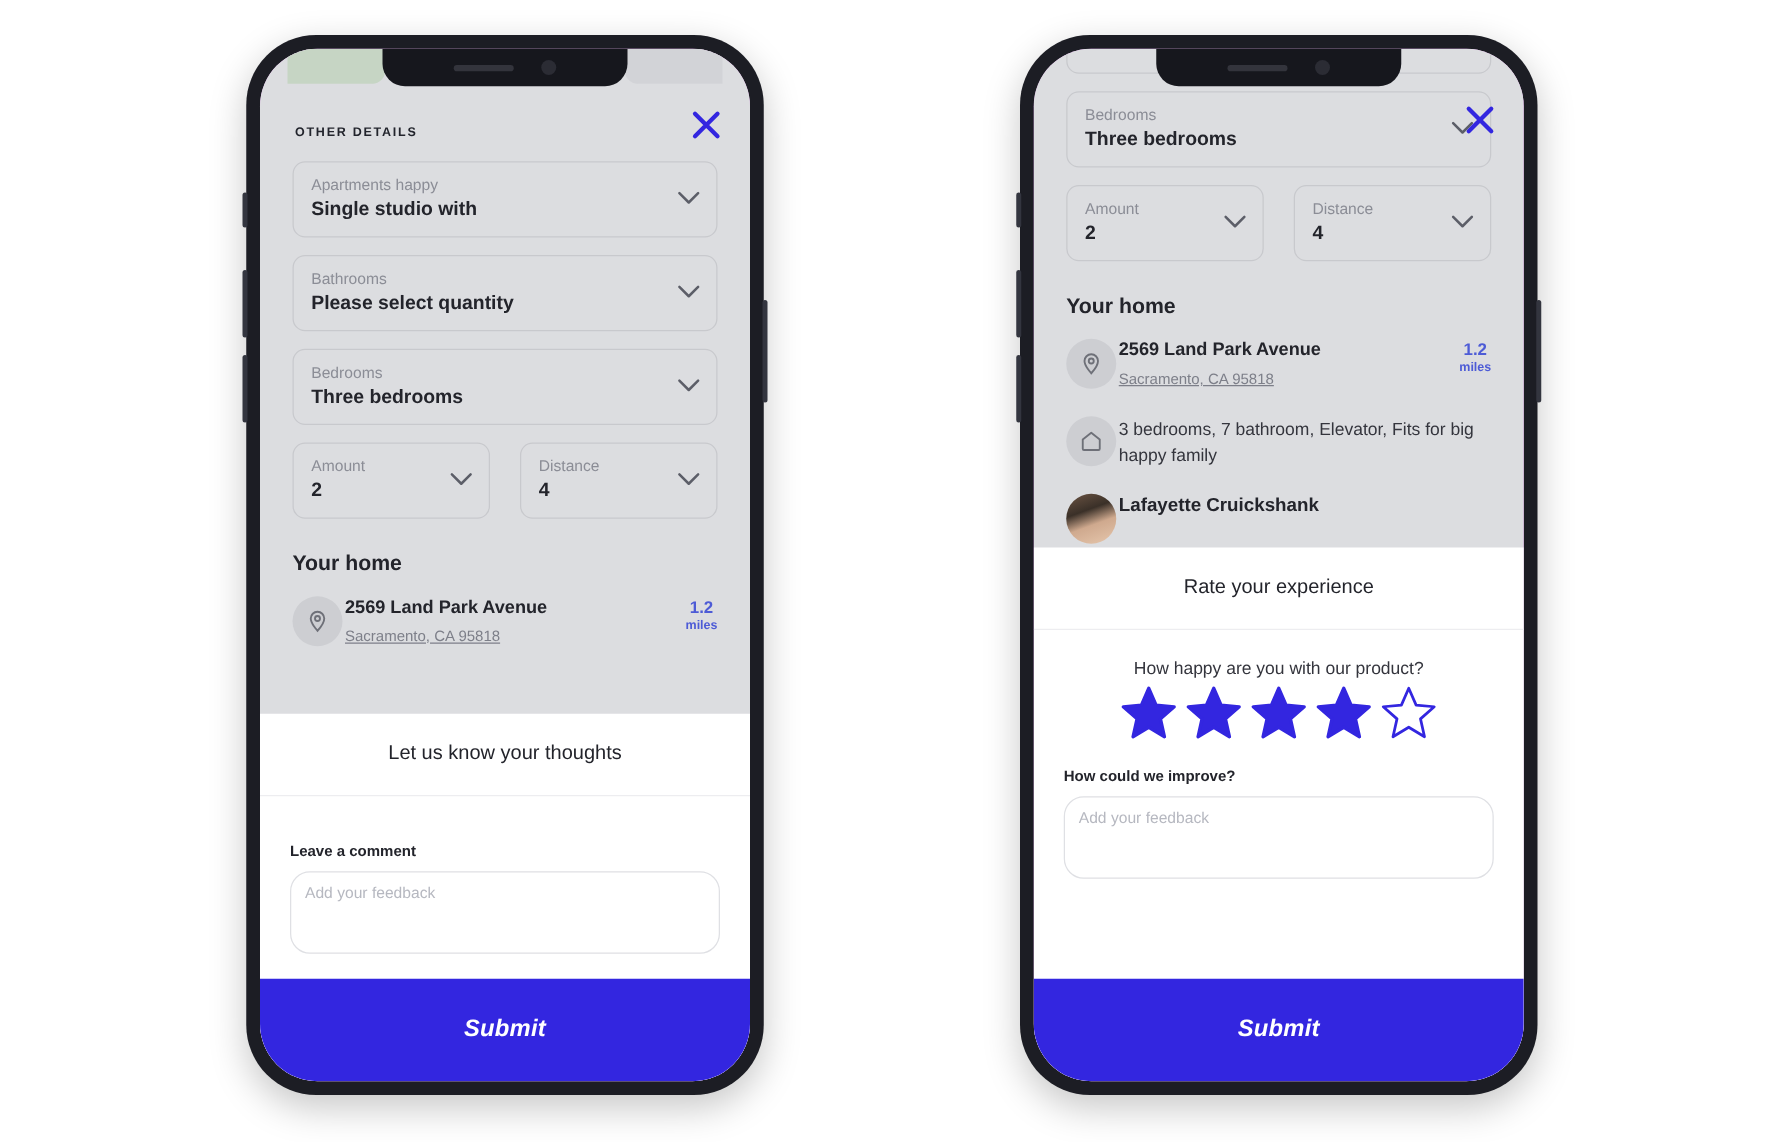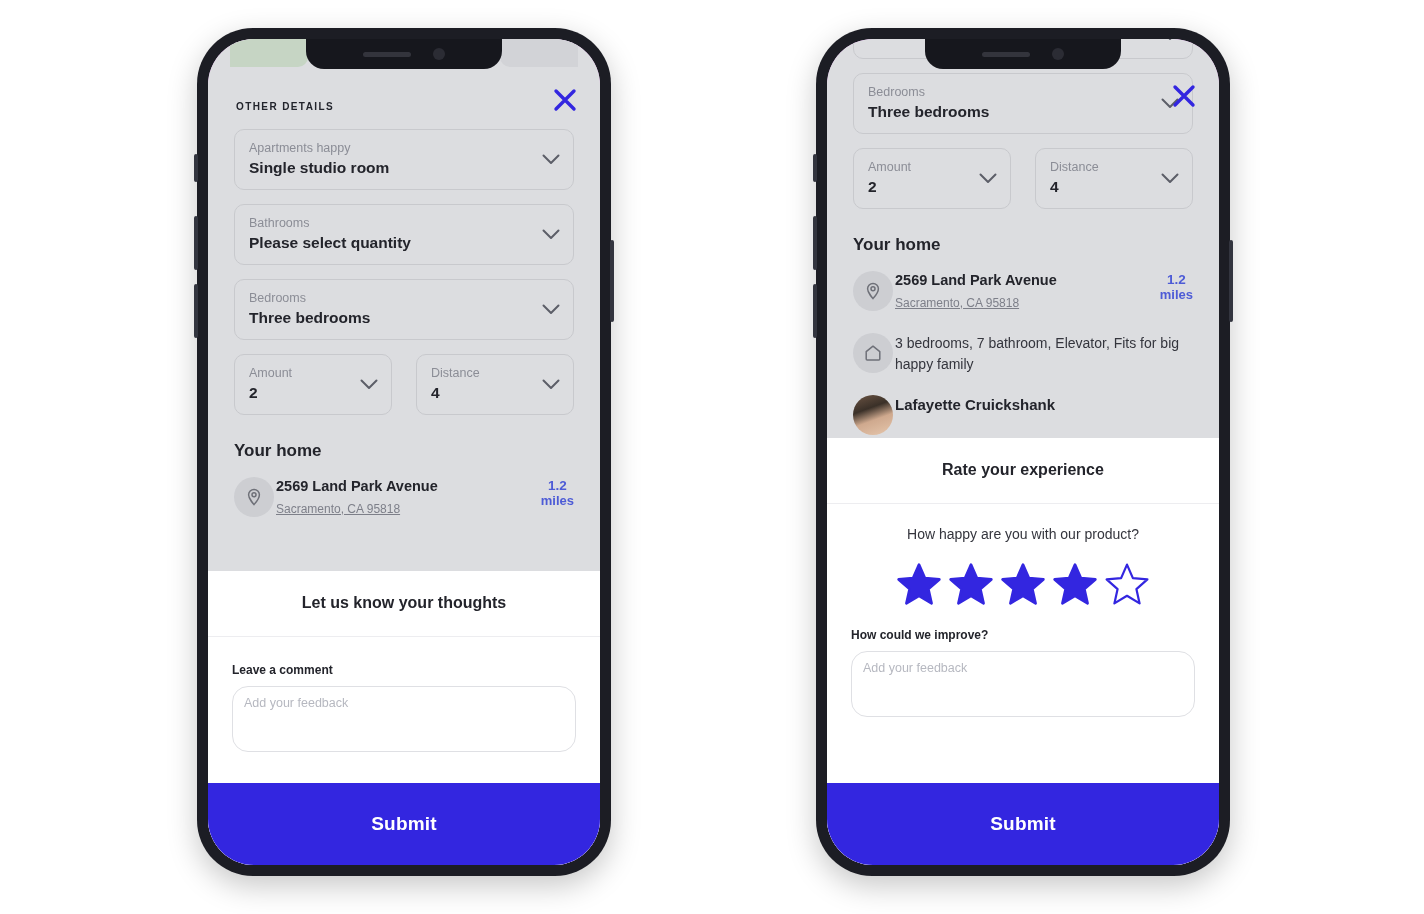--- a/index.html
+++ b/index.html
@@ -186,21 +186,21 @@
     flex: 0 0 auto;
     padding-left: 6px;
   }
   .dist-num {
     font-size: 13.5px;
     font-weight: 700;
     color: #4d5bd6;
     line-height: 17px;
   }
   .dist-unit {
-    font-size: 13px;
+    font-size: 10px;
     font-weight: 700;
     color: #4d5bd6;
     line-height: 14px;
   }
   .avatar {
     width: 40px; height: 40px;
     border-radius: 50%;
     background: linear-gradient(160deg,#6d5544 0%,#3a3028 35%,#cfa98e 60%,#e6c7ad 100%);
     flex: 0 0 40px;
   }
@@ -210,34 +210,34 @@
     position: absolute;
     left: 0; right: 0; bottom: 0;
     background: #ffffff;
     z-index: 30;
     display: flex;
     flex-direction: column;
   }
   .ov-header {
     text-align: center;
     font-size: 16px;
-    font-weight: 700;
+    font-weight: 400;
     color: #23242b;
     padding: 23px 20px 24px;
     border-bottom: 1px solid #ededf0;
   }
   .ov-body {
     padding: 20px 24px 0;
     flex: 1;
   }
   .ov-q {
     text-align: center;
     font-size: 14px;
     color: #34353d;
-    margin-bottom: 20px;
+    margin-bottom: 6px;
   }
   .stars {
     display: flex;
     justify-content: center;
     gap: 6px;
     margin-bottom: 22px;
   }
   .stars svg { display: block; }
 
   .input-label {
@@ -265,20 +265,21 @@
     width: 100%;
     border: none;
     background: #3326e0;
     color: #ffffff;
     font-family: "Liberation Sans", sans-serif;
     font-size: 19px;
     font-weight: 700;
     height: 82px;
     cursor: pointer;
     letter-spacing: 0.2px;
+    font-style: italic;
   }
 </style>
 </head>
 <body>
 
 <div class="phone phone-1">
   <div class="btn-side silent"></div>
   <div class="btn-side vol-up"></div>
   <div class="btn-side vol-dn"></div>
   <div class="btn-side power"></div>
@@ -298,21 +299,21 @@
           <path d="M6 6 L24 24 M24 6 L6 24" stroke="#3326e0" stroke-width="3.4" stroke-linecap="round"></path>
         </svg>
       </div>
 
       <div class="panel-title">OTHER DETAILS</div>
 
       <div class="fields">
 
         <div class="field">
           <div class="field-label">Apartments happy</div>
-          <div class="field-value">Single studio room</div>
+          <div class="field-value">Single studio with</div>
           <span class="chev">
             <svg width="18" height="11" viewBox="0 0 18 11">
                 <path d="M1.5 1.5 L9 9 L16.5 1.5" stroke="#5c5e68" stroke-width="2" fill="none" stroke-linecap="round" stroke-linejoin="round"></path>
               </svg>
           </span>
         </div>
 
         <div class="field">
           <div class="field-label">Bathrooms</div>
           <div class="field-value">Please select quantity</div>
@@ -367,21 +368,21 @@
             <div class="listing-title">2569 Land Park Avenue</div>
             <div class="listing-sub">Sacramento, CA 95818</div>
           </div>
           <div class="dist">
             <div class="dist-num">1.2</div>
             <div class="dist-unit">miles</div>
           </div>
         </div>
       </div>
 
-      <div class="overlay" style="height:294px;">
+      <div class="overlay" style="height:294px;gap:11px;">
         <div class="ov-header">Let us know your thoughts</div>
         <div class="ov-body" style="padding-top:26px;">
           <div class="input-label">Leave a comment</div>
           <textarea class="textarea" placeholder="Add your feedback" style=""></textarea>
         </div>
         <button class="submit-btn">Submit</button>
       </div>
     </div>
   </div>
 </div>

